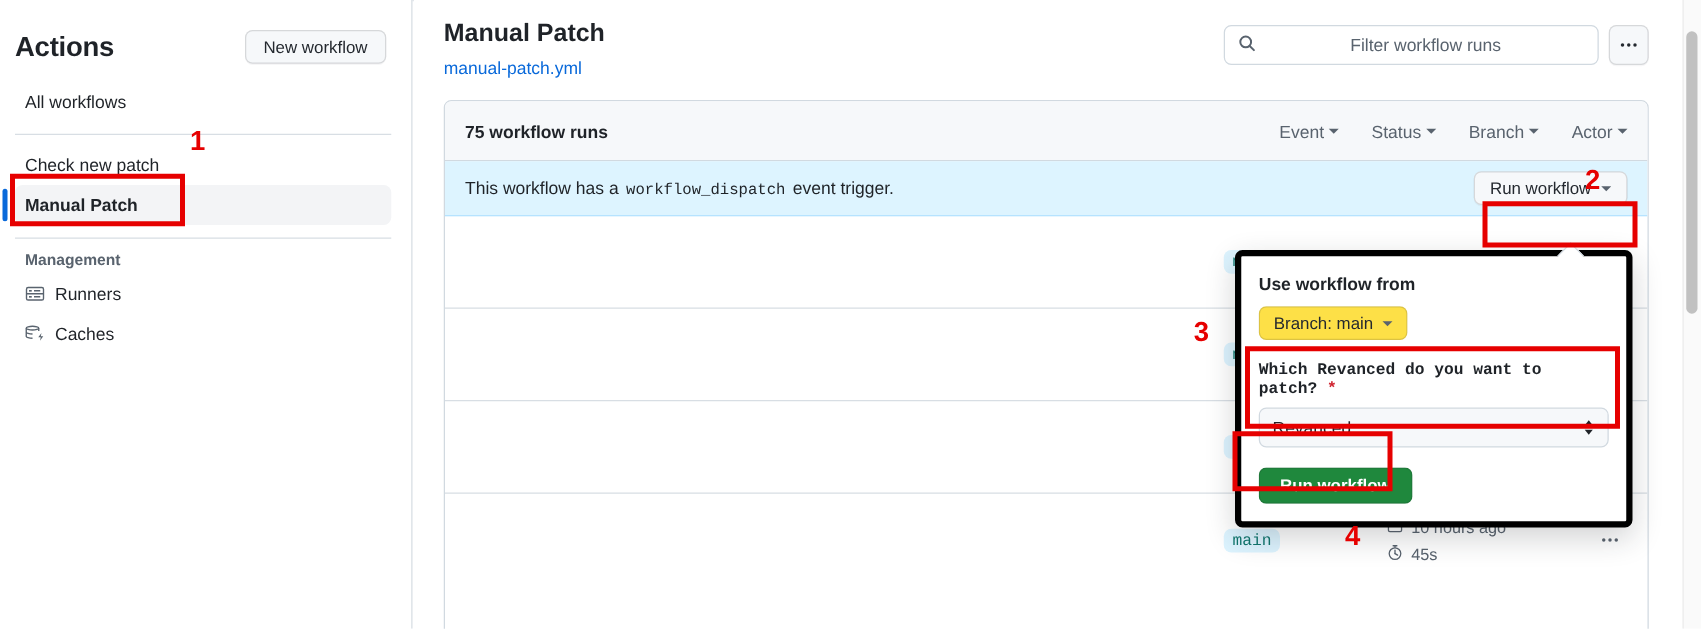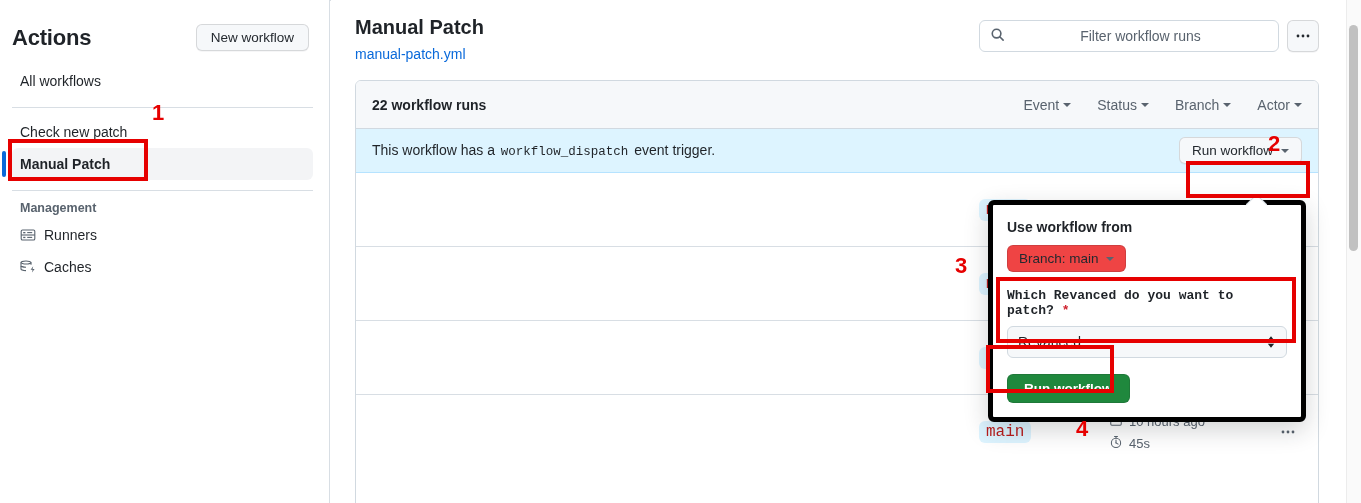--- a/index.html
+++ b/index.html
@@ -172,22 +172,22 @@
     height: 74px;
     border-bottom: 1px solid #d8dee4;
     display: flex; align-items: center;
     padding: 0 16px;
     position: relative;
   }
   .run-row:last-child { border-bottom: none; }
   .run-left { flex: 1; }
   .branch-badge {
     font-family: "Liberation Mono", monospace;
-    font-size: 16px;
-    color: #b91c1c;
+    font-size: 13px;
+    color: #0f766e;
     background: #ddf4ff;
     border-radius: 6px;
     padding: 2px 7px;
     white-space: nowrap;
   }
   .run-mid { width: 235px; display: flex; justify-content: flex-start; padding-left: 105px;}
   .run-meta {
     width: 165px;
     display: flex; flex-direction: column; gap: 5px;
     font-size: 13px; color: #59636e;
@@ -213,21 +213,21 @@
     background: #ffffff;
     border-left: 1px solid #d1d9e0;
     border-top: 1px solid #d1d9e0;
     transform: rotate(45deg);
   }
   .panel-label { font-size: 14px; font-weight: 600; color: #1f2328; }
   .branch-select-btn {
     margin-top: 10px;
     display: inline-flex; align-items: center; gap: 7px;
     border: 1px solid rgba(31,35,40,0.15);
-    background: #ef4444;
+    background: #fde047;
     border-radius: 6px;
     padding: 5px 11px;
     font-size: 13.5px; color: #24292f; cursor: pointer;
   }
   .field-label {
     margin-top: 16px;
     font-family: "Liberation Mono", monospace;
     font-size: 13px; font-weight: 700; color: #1f2328;
   }
   .field-label .req { color: #cf222e; font-weight: 700; }
@@ -369,21 +369,21 @@
               <circle cx="8" cy="8" r="1.4"></circle>
               <circle cx="13" cy="8" r="1.4"></circle>
           </svg>
         </div>
       </div>
     </div>
 
     <div class="runs-box">
 
       <div class="runs-header">
-        <div class="runs-count">22 workflow runs</div>
+        <div class="runs-count">75 workflow runs</div>
         <div class="filters">
           <div class="filter-btn">
             <span>Event</span>
             <span class="caret"></span>
           </div>
           <div class="filter-btn">
             <span>Status</span>
             <span class="caret"></span>
           </div>
           <div class="filter-btn">

